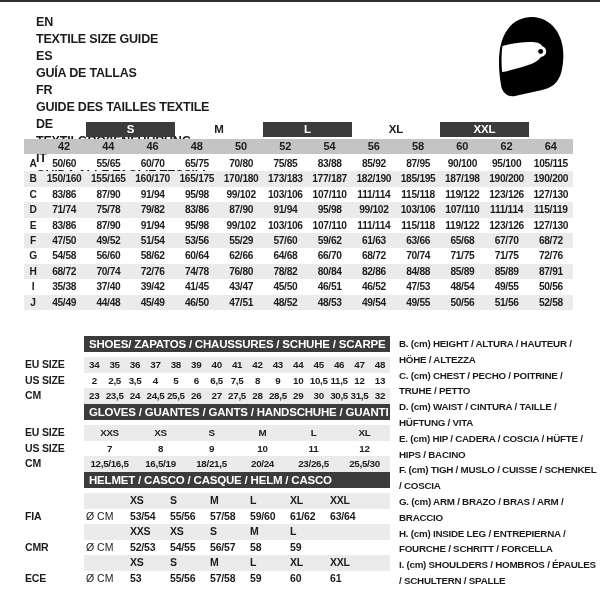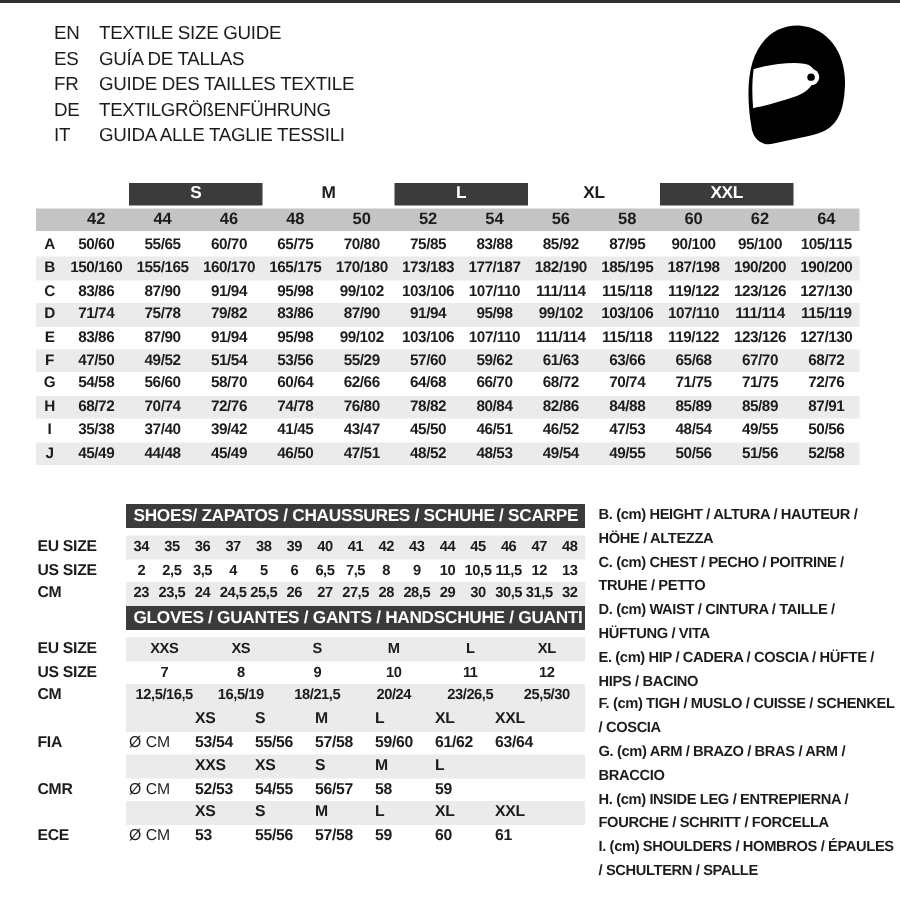--- a/index.html
+++ b/index.html
@@ -4,21 +4,21 @@
 <style>
   html,body { margin:0; padding:0; background:#fff; }
   .page {
     position:relative; width:600px; height:600px; background:#ffffff;
     font-family:"Liberation Sans", sans-serif; color:#1c1c1c; overflow:hidden;
   }
   .top-rule { position:absolute; top:0; left:0; width:600px; height:2px; background:#2f2f2f; }
 
   
   .langs { position:absolute; top:14px; left:36px; }
-  .lang-row { display:flex; font-weight:normal; font-size:12.5px; line-height:17px; letter-spacing:-0.2px; }
+  .lang-row { display:flex; font-weight:bold; font-size:12.5px; line-height:17px; letter-spacing:-0.2px;flex-direction:column; }
   .lang-code { width:30px; }
   .helmet-icon { position:absolute; top:14px; left:490px; width:78px; height:92px; }
 
   
   .size-table { position:absolute; top:122px; left:24px; width:549px; }
   .trow { display:grid; grid-template-columns:18px repeat(12, 1fr); }
   .group-row { height:15px; margin-bottom:2px; }
   .gcell { text-align:center; font-weight:bold; font-size:11.5px; line-height:15px; letter-spacing:-0.2px; }
   .gcell.dark { background:#3b3b3b; color:#fff; }
   .cols-row { background:#c4c4c4; height:15px; margin-bottom:2px; }
@@ -203,21 +203,21 @@
         <div class="dcell">61/63</div>
         <div class="dcell">63/66</div>
         <div class="dcell">65/68</div>
         <div class="dcell">67/70</div>
         <div class="dcell">68/72</div>
       </div>
       <div class="trow drow">
         <div class="dlabel">G</div>
         <div class="dcell">54/58</div>
         <div class="dcell">56/60</div>
-        <div class="dcell">58/70</div>
+        <div class="dcell">58/62</div>
         <div class="dcell">60/64</div>
         <div class="dcell">62/66</div>
         <div class="dcell">64/68</div>
         <div class="dcell">66/70</div>
         <div class="dcell">68/72</div>
         <div class="dcell">70/74</div>
         <div class="dcell">71/75</div>
         <div class="dcell">71/75</div>
         <div class="dcell">72/76</div>
       </div>
@@ -367,20 +367,24 @@
           <div class="bcell">12,5/16,5</div>
           <div class="bcell">16,5/19</div>
           <div class="bcell">18/21,5</div>
           <div class="bcell">20/24</div>
           <div class="bcell">23/26,5</div>
           <div class="bcell">25,5/30</div>
         </div>
       </div>
     </div>
   <div class="btable helmet-table">
+      <div class="btitle">
+        <div class="spacer"></div>
+        <div class="bar">HELMET / CASCO / CASQUE / HELM / CASCO</div>
+      </div>
       <div class="brow">
         <div class="blabel"></div>
         <div class="hvals shaded">
           <div class="hunit"></div>
           <div class="hcell">XS</div>
           <div class="hcell">S</div>
           <div class="hcell">M</div>
           <div class="hcell">L</div>
           <div class="hcell">XL</div>
           <div class="hcell">XXL</div>

